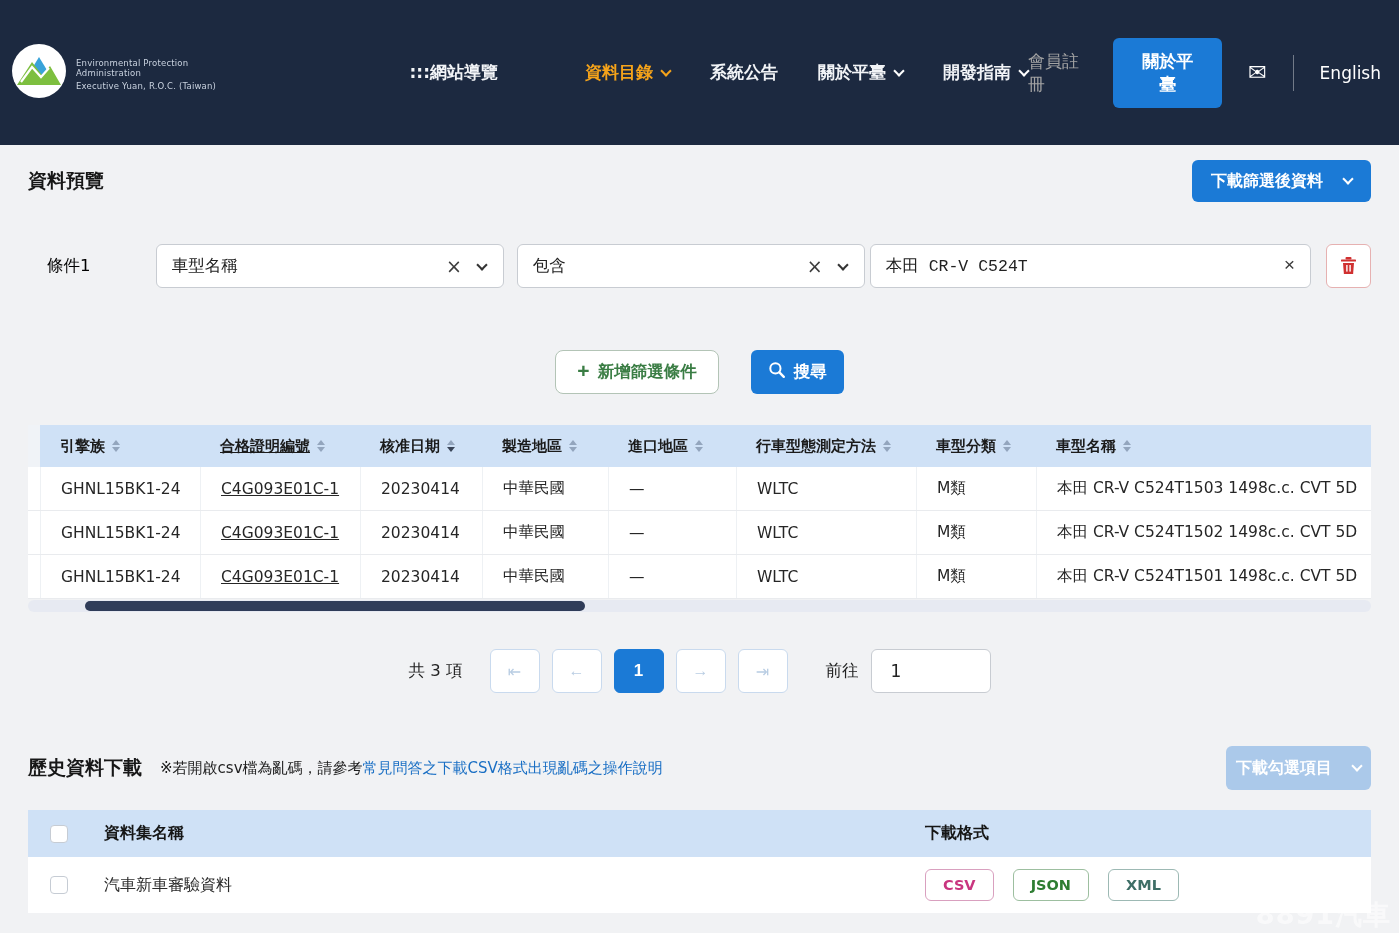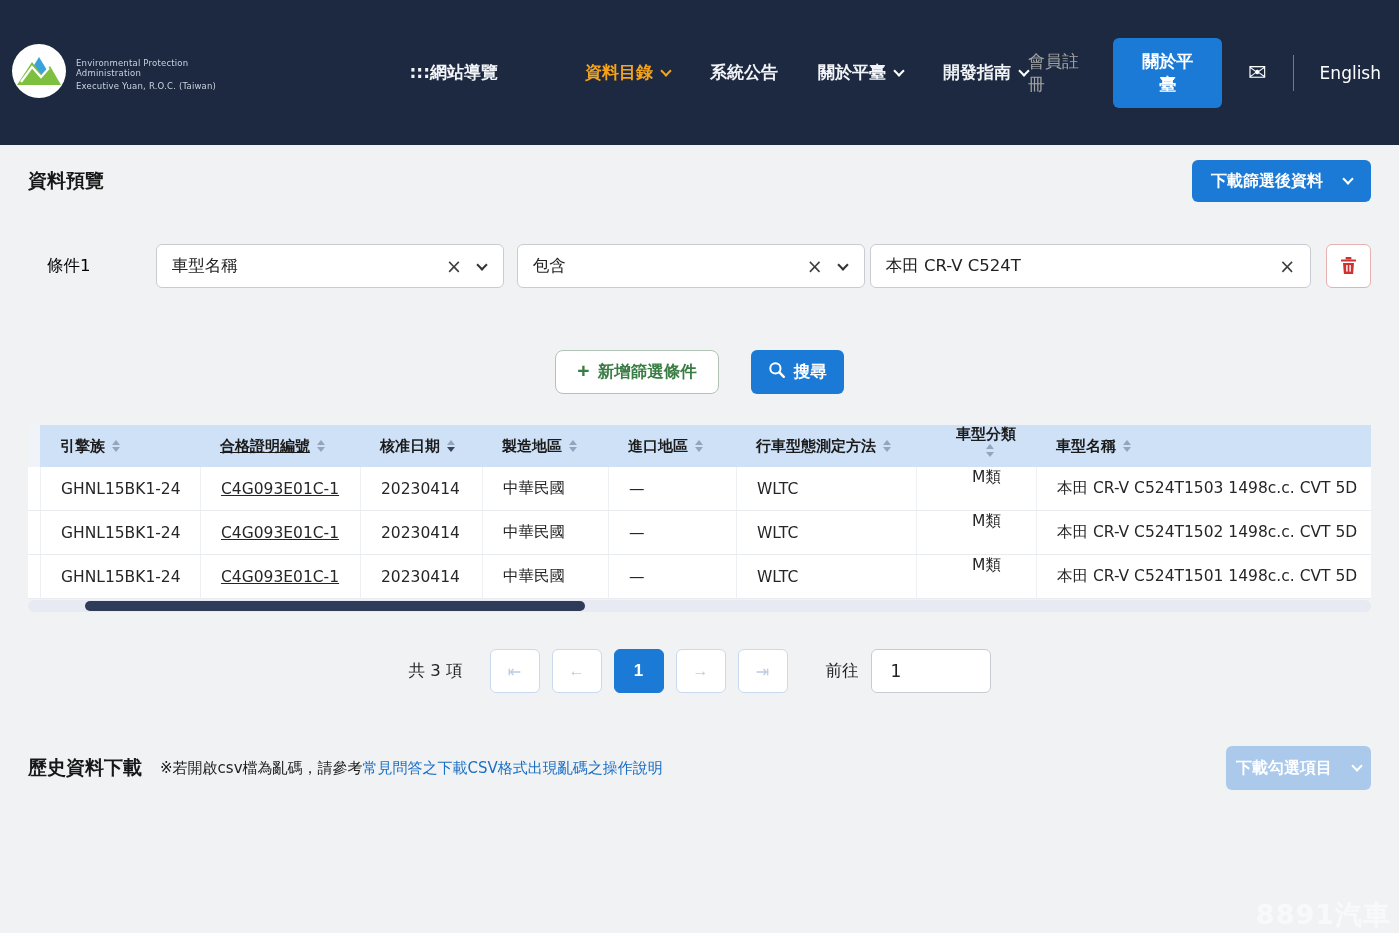--- a/index.html
+++ b/index.html
@@ -30,21 +30,21 @@
   
   .content { padding: 0 28px; }
   .preview-head { display: flex; justify-content: space-between; align-items: center; margin-top: 15px; }
   .section-title { font-size: 19px; font-weight: 700; color: #171717; margin: 0; }
   .btn-blue { background: #1b7ad6; color: #fff; border: none; border-radius: 6px; font-size: 16px; font-weight: 600; display: inline-flex; align-items: center; gap: 12px; height: 42px; padding: 0 19px; cursor: pointer; }
 
   .condition-row { display: flex; align-items: center; margin-top: 42px; }
   .cond-label { width: 132px; padding-left: 19px; font-size: 16.5px; color: #000000; }
   .selectbox, .value-box { height: 44px; background: #fff; border: 1px solid #c8ccd2; border-radius: 6px; display: flex; align-items: center; padding: 0 15px; font-size: 16.5px; color: #222; cursor: pointer; }
   .selectbox { width: 360px; }
-  .value-box { width: 457px; margin-left: 5px; }
+  .value-box { width: 457px; margin-left: 5px; font-family: Liberation Mono, monospace; }
   .selectbox + .selectbox { margin-left: 13px; }
   .grow { flex: 1; }
   .icon-clear { color: #3c3c3c; font-size: 19px; cursor: pointer; line-height: 1; }
   .sel-chev { width: 8px; height: 8px; border-right: 2.4px solid #333; border-bottom: 2.4px solid #333; transform: rotate(45deg); margin: -3px 2px 0 16px; }
   .trash-btn { width: 46px; height: 44px; margin-left: 15px; background: #fff; border: 1px solid #e6b1b1; border-radius: 6px; display: flex; align-items: center; justify-content: center; cursor: pointer; }
 
   .action-row { display: flex; justify-content: center; gap: 32px; margin-top: 62px; }
   .btn-add { height: 44px; background: #fff; border: 1px solid #b3c4b6; border-radius: 8px; color: #3a7d44; font-size: 16.5px; font-weight: 600; display: inline-flex; align-items: center; gap: 8px; padding: 0 21px; cursor: pointer; }
   .plus { font-size: 21px; font-weight: 700; margin-top: -2px; }
   .btn-search { height: 44px; border-radius: 6px; font-size: 16.5px; gap: 8px; padding: 0 17px; }
@@ -54,21 +54,21 @@
   .t-head { display: flex; background: #cfe1f6; height: 42px; }
   .t-row { display: flex; background: #fff; height: 44px; border-bottom: 1px solid #e9ebee; }
   .tc { display: flex; align-items: center; padding-left: 20px; font-size: 15.5px; color: #262626; overflow: hidden; white-space: nowrap; }
   .t-head .tc { font-weight: 700; font-size: 15px; color: #1b1b1b; cursor: pointer; }
   .t-row .tc { border-left: 1px solid #eef1f4; }
   .t-row .tc.c0 { border-left: none; }
   .c0 { width: 12px; padding: 0; }
   .t-head .c0 { background: #f0f3f7; }
   .t-row .c0 { background: #fff; }
   .c1 { width: 160px; } .c2 { width: 160px; text-decoration: underline; } .c3 { width: 122px; } .c4 { width: 126px; }
-  .c5 { width: 128px; } .c6 { width: 180px; } .c7 { width: 120px; flex-direction: column; } .c8 { flex: 1; }
+  .c5 { width: 128px; } .c6 { width: 180px; } .c7 { width: 120px; } .c8 { flex: 1; }
   .sort { display: inline-flex; flex-direction: column; gap: 2.5px; margin-left: 7px; }
   .sort i { width: 0; height: 0; border-left: 4.5px solid transparent; border-right: 4.5px solid transparent; }
   .sort .up { border-bottom: 5px solid #93a5bd; }
   .sort .dn { border-top: 5px solid #93a5bd; }
   .sort-desc .sort .dn { border-top-color: #394457; }
 
   .hscroll { position: relative; height: 12px; background: #e7eaf2; border-radius: 6px; margin-top: 1px; cursor: pointer; }
   .hthumb { position: absolute; left: 57px; top: 1px; width: 500px; height: 10px; background: #2f3c59; border-radius: 5px; cursor: grab; }
 
   
@@ -332,17 +332,37 @@
         <span class="note">
           <span>※若開啟csv檔為亂碼，請參考</span><span class="link">常見問答之下載CSV格式出現亂碼之操作說明</span>
         </span>
       </div>
       <button class="btn-disabled">
         <span>下載勾選項目</span>
         <span class="chev blue-light"></span>
       </button>
     </div>
 
+    <div class="history-table">
+      <div class="h-head">
+        <div class="hc0">
+          <span class="cb"></span>
+        </div>
+        <div class="hc1">資料集名稱</div>
+        <div class="hc2">下載格式</div>
+      </div>
+      <div class="h-row">
+        <div class="hc0">
+          <span class="cb"></span>
+        </div>
+        <div class="hc1">汽車新車審驗資料</div>
+        <div class="hc2">
+          <button class="fmt csv">CSV</button>
+          <button class="fmt json">JSON</button>
+          <button class="fmt xml">XML</button>
+        </div>
+      </div>
+    </div>
 
   </main>
 
   <div class="watermark">8891汽車</div>
 </div>
 
 </body></html>

